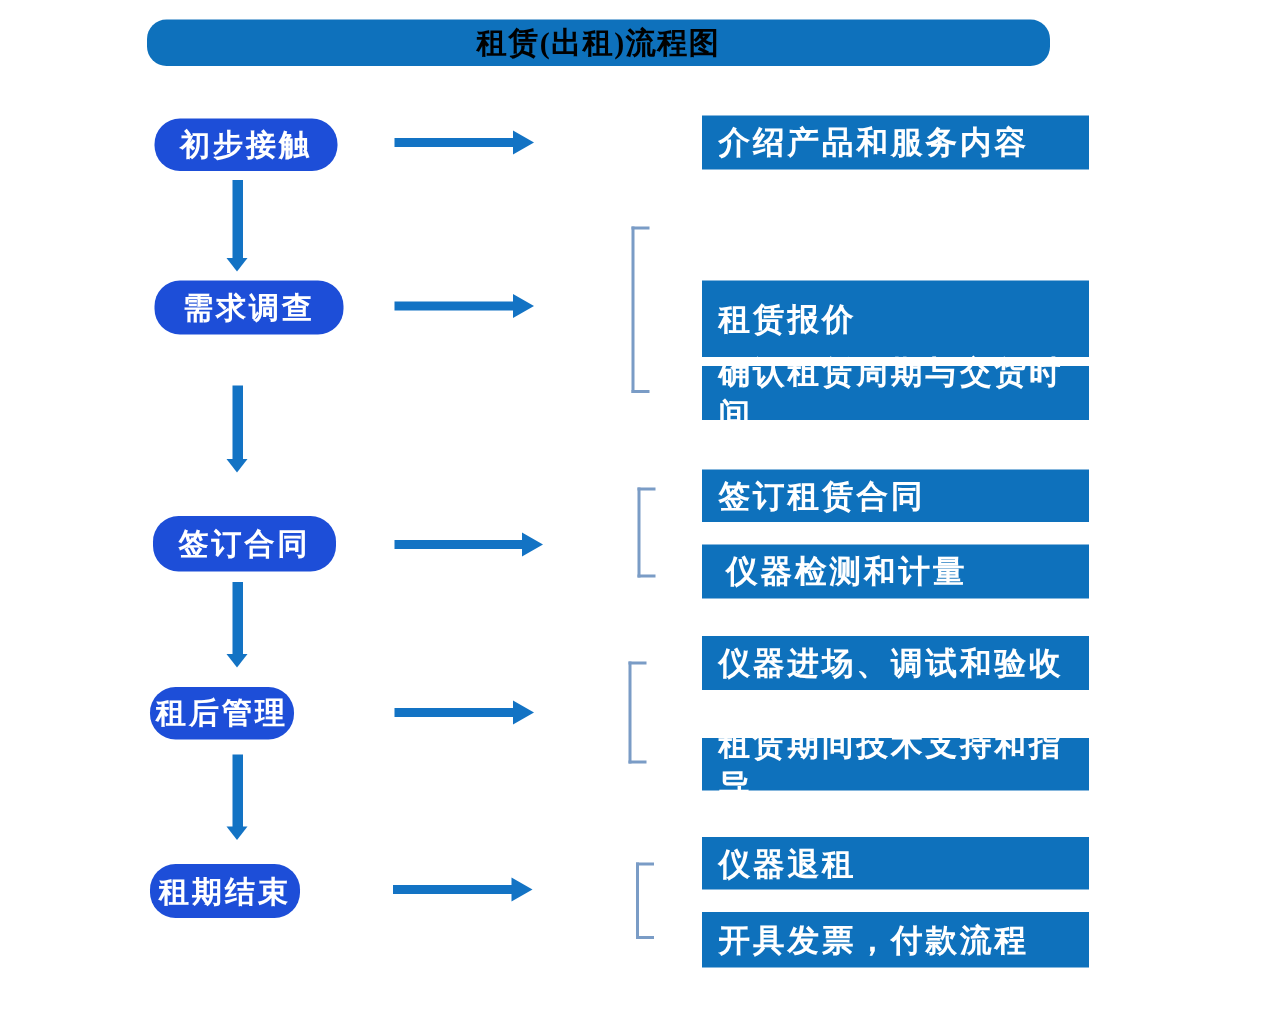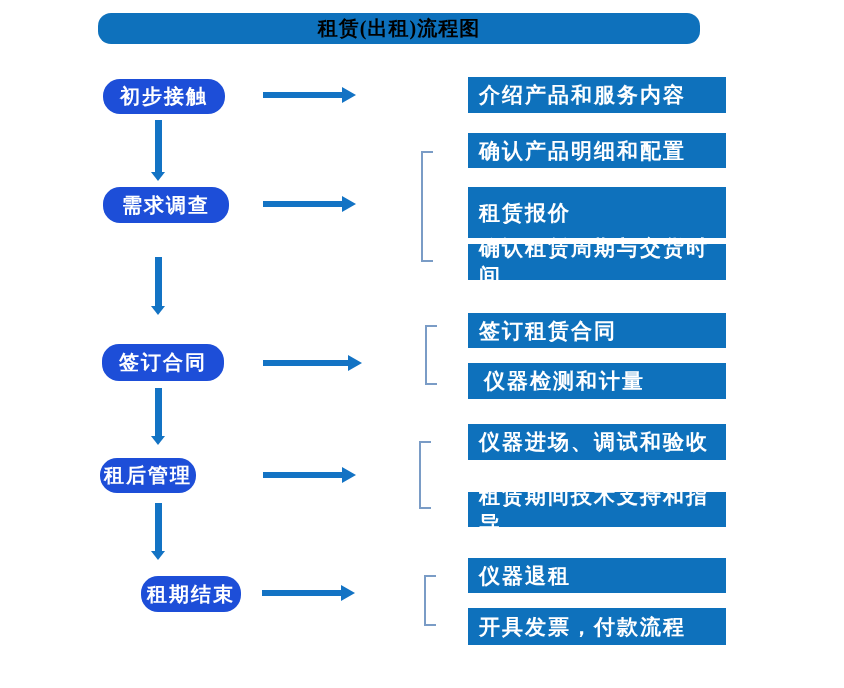--- a/index.html
+++ b/index.html
@@ -119,40 +119,39 @@
 <body>
 
 <div class="canvas">
 
   <div class="title-bar">租赁(出租)流程图</div>
 
   <div class="step" style="left:103px; top:79px;  width:122px; height:35px;">初步接触</div>
   <div class="step" style="left:103px; top:187px; width:126px; height:36px;">需求调查</div>
   <div class="step" style="left:102px; top:344px; width:122px; height:37px;">签订合同</div>
   <div class="step" style="left:100px; top:458px; width:96px; height:35px;">租后管理</div>
-  <div class="step" style="left:100px; top:576px; width:100px; height:36px;margin-left:41px;">租期结束</div>
+  <div class="step" style="left:100px; top:576px; width:100px; height:36px;">租期结束</div>
 
   <div class="varrow" style="top:120px; height:61px;"></div>
   <div class="varrow" style="top:257px; height:58px;"></div>
   <div class="varrow" style="top:388px; height:57px;"></div>
   <div class="varrow" style="top:503px; height:57px;"></div>
 
   <div class="harrow" style="left:263px; top:87px;"></div>
   <div class="harrow" style="left:263px; top:196px;"></div>
   <div class="harrow" style="left:263px; top:355px; width:99px;"></div>
   <div class="harrow" style="left:263px; top:467px;"></div>
   <div class="harrow" style="left:262px; top:585px;"></div>
 
   <div class="bracket" style="left:421px; top:151px; height:111px;"></div>
   <div class="bracket" style="left:425px; top:325px; height:60px;"></div>
   <div class="bracket" style="left:419px; top:441px; height:68px;"></div>
   <div class="bracket" style="left:424px; top:575px; height:51px;"></div>
 
   <div class="detail" style="top:77px;  height:36px;">介绍产品和服务内容</div>
-  <div class="detail" style="top:133px; height:35px;">确认产品明细和配置</div>
   <div class="detail" style="top:187px; height:51px;">租赁报价</div>
   <div class="detail" style="top:244px; height:36px;">确认租赁周期与交货时间</div>
   <div class="detail" style="top:313px; height:35px;">签订租赁合同</div>
   <div class="detail" style="top:363px; height:36px;padding-left:16px;">仪器检测和计量</div>
   <div class="detail" style="top:424px; height:36px;">仪器进场、调试和验收</div>
   <div class="detail" style="top:492px; height:35px;">租赁期间技术支持和指导</div>
   <div class="detail" style="top:558px; height:35px;">仪器退租</div>
   <div class="detail" style="top:608px; height:37px;font-family:Liberation Mono, monospace;">开具发票，付款流程</div>
 
 </div>

